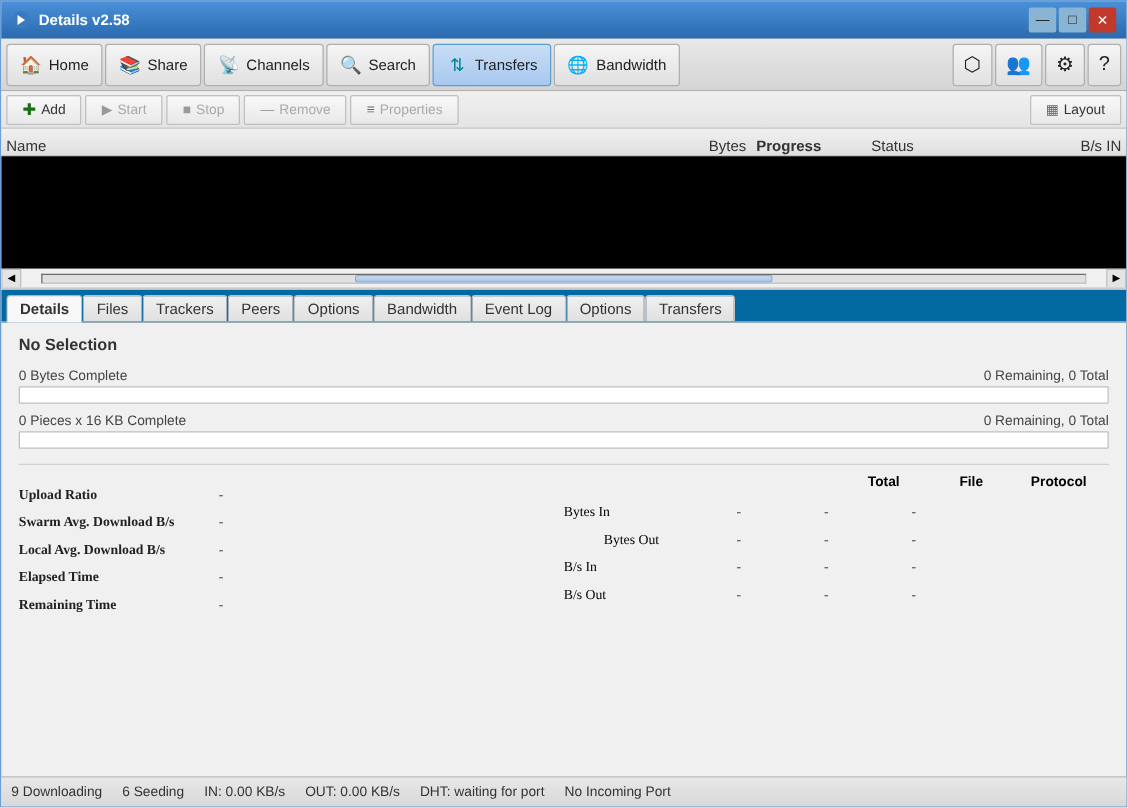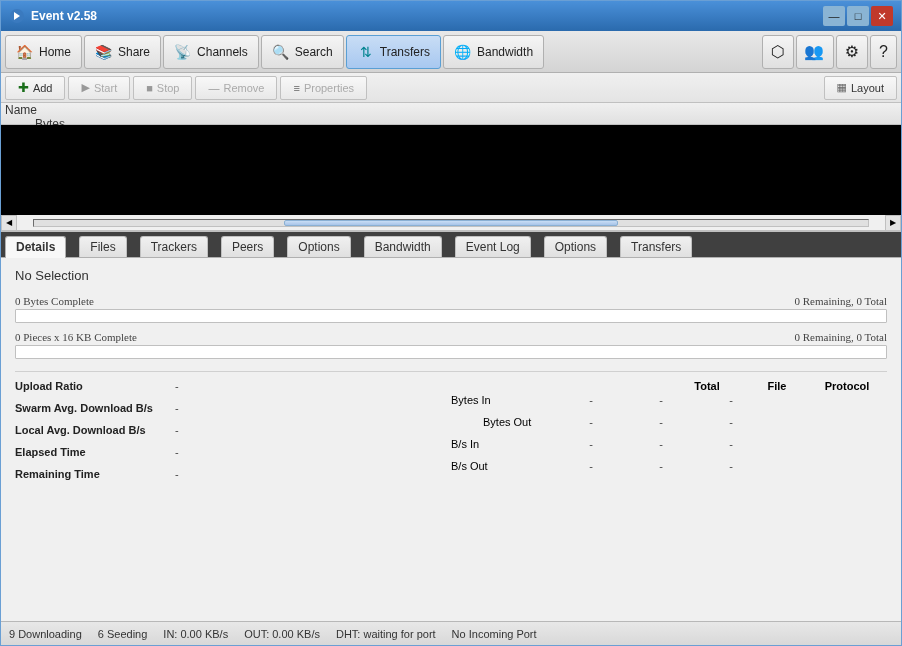--- a/index.html
+++ b/index.html
@@ -112,26 +112,25 @@
     }
     .sec-btn:disabled, .sec-btn.disabled {
       color: #aaa;
       cursor: default;
     }
     
     #table-header {
       background: linear-gradient(to bottom, #f0f0f0 0%, #e0e0e0 100%);
       height: 22px;
       display: flex;
-      align-items: flex-start;
+      align-items: flex-end;
       padding: 0 4px;
       border-bottom: 1px solid #c0c0c0;
       font-size: 12px;
       color: #333;
-      flex-direction: column;
     }
     .col-name { flex: 1; }
     .col-bytes { width: 60px; text-align: right; }
     .col-progress { width: 100px; text-align: left; padding-left: 8px; font-weight: bold; }
     .col-status { width: 120px; text-align: left; }
     .col-bsin { width: 80px; text-align: right; }
     
     #transfer-list {
       background: #000;
       height: 90px;
@@ -174,24 +173,24 @@
       display: flex;
       align-items: center;
       justify-content: center;
       cursor: pointer;
       font-size: 8px;
     }
     
     #tabs-bar {
       display: flex;
       align-items: flex-end;
-      background: #404040;
+      background: #0369a1;
       padding: 4px 4px 0;
       border-bottom: 1px solid #b0b0b0;
-      gap: 13px;
+      gap: 0;
     }
     .tab {
       padding: 3px 10px;
       border: 1px solid #c0c0c0;
       border-bottom: none;
       border-radius: 3px 3px 0 0;
       cursor: pointer;
       font-size: 12px;
       background: linear-gradient(to bottom, #f0f0f0 0%, #e0e0e0 100%);
       color: #333;
@@ -206,27 +205,26 @@
       margin-bottom: -1px;
       padding-bottom: 4px;
     }
     
     #details-content {
       padding: 10px 14px;
       flex: 1;
     }
     #no-selection {
       font-size: 13px;
-      font-weight: normal;
+      font-weight: bold;
       margin-bottom: 12px;
       color: #333;
     }
     .detail-row {
       margin-bottom: 8px;
-      font-family: Liberation Serif, serif;
     }
     .detail-label-row {
       display: flex;
       justify-content: space-between;
       font-size: 11px;
       color: #444;
       margin-bottom: 2px;
     }
     .progress-bar-empty {
       width: 100%;
@@ -237,23 +235,24 @@
     }
     
     #stats-table {
       margin-top: 12px;
       width: 100%;
       border-top: 1px solid #d0d0d0;
       padding-top: 8px;
     }
     .stats-row {
       display: flex;
-      align-items: flex-start;
+      align-items: flex-end;
       height: 22px;
       font-size: 11px;
+      font-family: Liberation Serif, serif;
     }
     .stats-label {
       font-weight: bold;
       width: 160px;
       color: #222;
     }
     .stats-value {
       color: #444;
       flex: 1;
     }
@@ -310,21 +309,21 @@
 <body>
 
 <div id="app">
 
   <div id="title-bar">
     <div id="title-left">
       <svg id="title-icon" viewBox="0 0 16 16">
         <circle cx="8" cy="8" r="7" fill="#3a7abf"></circle>
         <path d="M5 4 L11 8 L5 12 Z" fill="white"></path>
       </svg>
-      <span>Event v2.58</span>
+      <span>Details v2.58</span>
     </div>
     <div id="title-controls">
       <button class="title-btn title-btn-min">—</button>
       <button class="title-btn title-btn-max">□</button>
       <button class="title-btn title-btn-close">✕</button>
     </div>
   </div>
 
   <div id="main-toolbar">
     <button class="toolbar-btn">

